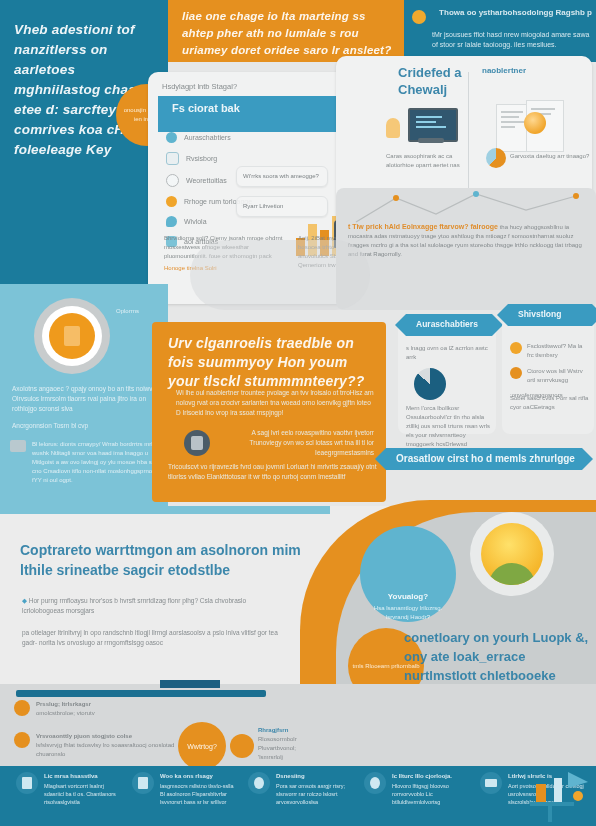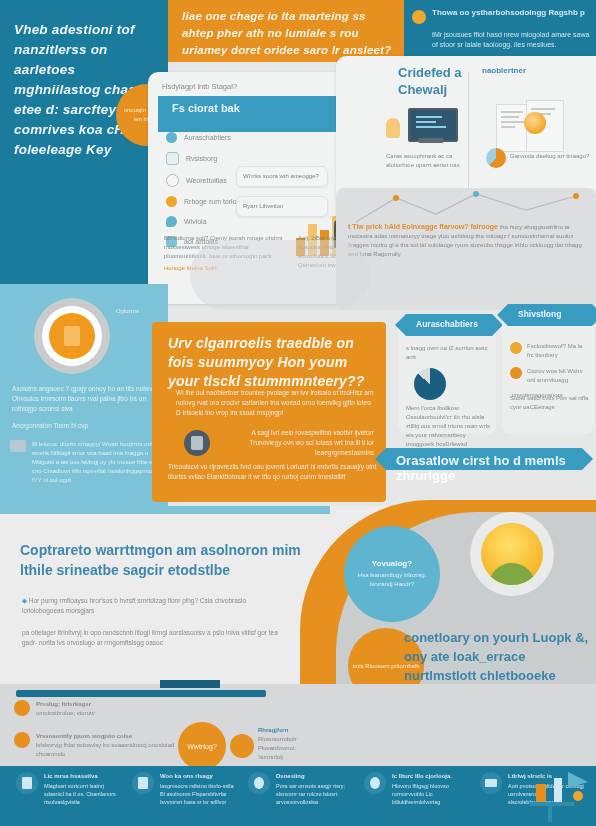--- a/index.html
+++ b/index.html
@@ -10,21 +10,21 @@
     overflow:hidden;
     position:relative;
   }
   .page{position:relative;width:596px;height:826px;overflow:hidden;background:#e6e7e7;}
 
   
   .abs{position:absolute;}
   .teal{background:#1b7b9c;}
   .teal-lt{background:#7cc3d7;}
   .orange{background:#e5901f;}
-  .card{background:#f1f2f2;border-radius:10px;box-shadow:0 1px 3px rgba(0,0,0,.13);padding-left:35px;}
+  .card{background:#f1f2f2;border-radius:10px;box-shadow:0 1px 3px rgba(0,0,0,.13);}
   .card-w{background:#eceded;border-radius:8px;}
 
   .h-white{color:#ffffff;font-weight:bold;letter-spacing:.2px;font-style:italic;}
   .h-blue{color:#2e7fa6;font-weight:bold;}
   .t-grey{color:#7b8184;}
   .t-white{color:#eaf4f8;}
   .t-orange{color:#e0851a;}
 
   
   .fuzz{filter:blur(.45px);opacity:.92;}
@@ -32,21 +32,21 @@
 
   
   #hdr-left{left:0;top:0;width:168px;height:284px;}
   #hdr-left-text{left:14px;top:20px;width:142px;font-size:13.5px;line-height:20px;}
   #hdr-orange{left:168px;top:0;width:236px;height:62px;}
   #hdr-orange-text{left:182px;top:8px;width:214px;font-size:11.5px;line-height:17px;}
   #hdr-right{left:404px;top:0;width:192px;height:62px;}
   #hdr-right-row{left:412px;top:8px;width:180px;display:flex;gap:6px;}
   #hdr-right-dot{width:14px;height:14px;border-radius:50%;background:#f0a92e;flex:0 0 auto;margin-top:2px;}
   #hdr-right-txt{font-size:7px;line-height:10px;}
-  #hdr-right-txt b{font-size:8px;display:block;margin-bottom:12px;}
+  #hdr-right-txt b{font-size:8px;display:block;margin-bottom:12px;text-align:right;}
 
   
   #badge-q{left:116px;top:84px;width:62px;height:62px;border-radius:50%;
            display:flex;align-items:center;justify-content:center;text-align:center;}
   #badge-q span{font-size:6px;line-height:9px;color:#fff5e6;padding:0 5px;}
 
   
   #card-check{left:148px;top:72px;width:250px;height:232px;}
   #card-check-title{left:14px;top:10px;font-size:7.5px;}
   #ribbon{left:10px;top:24px;width:178px;height:36px;background:#3a9bc1;}
@@ -150,36 +150,36 @@
   #cardA-t2{left:406px;top:404px;width:86px;font-size:6px;line-height:9px;}
   #cardB{left:502px;top:318px;width:92px;height:116px;}
   #ribB{left:508px;top:304px;width:84px;}
   .mini-row{display:flex;gap:5px;align-items:flex-start;margin-bottom:7px;}
   .mini-row .dot{width:12px;height:12px;border-radius:50%;background:#f0a52b;flex:0 0 auto;}
   .mini-row .dot.o2{background:#e5901f;}
   .mini-row p{margin:0;font-size:6px;line-height:9px;}
   #cardB-in{left:510px;top:342px;width:80px;}
   #cardB-t2{left:510px;top:394px;width:82px;font-size:6px;line-height:9px;}
   #ribC{left:386px;top:448px;width:196px;}
-  #ribC span{font-size:13px;}
+  #ribC span{font-size:10px;}
 
   
   #sec-lower{left:0;top:506px;width:596px;height:178px;background:#ececec;}
   #sl-bar{left:0;top:506px;width:330px;height:8px;background:#7cc3d7;}
   #sl-title{left:20px;top:540px;width:290px;font-size:14px;line-height:20px;}
   #sl-b1{left:22px;top:596px;width:264px;font-size:6.5px;line-height:10px;}
   #sl-b1 .bu{color:#3a9bc1;}
   #sl-b2{left:22px;top:628px;width:264px;font-size:6.5px;line-height:10px;}
 
   
   #arc-or{left:300px;top:500px;width:300px;height:190px;background:#e5901f;
           border-radius:130px 0 0 0;}
   #arc-gr{left:336px;top:512px;width:264px;height:190px;background:#c9cdce;border-radius:140px 0 0 0;}
-  #circ-blue{left:344px;top:526px;width:96px;height:96px;border-radius:50%;background:#5fb4cf;
-             display:flex;flex-direction:column;align-items:center;justify-content:center;text-align:center;}
+  #circ-blue{left:360px;top:526px;width:96px;height:96px;border-radius:50%;background:#5fb4cf;
+             display:flex;flex-direction:column;align-items:center;justify-content:flex-end;text-align:center;}
   #circ-blue b{font-size:8px;color:#fff;}
   #circ-blue span{font-size:6px;color:#eef8fb;line-height:9px;margin-top:3px;padding:0 10px;}
   #circ-or{left:348px;top:628px;width:76px;height:76px;border-radius:50%;background:#e5901f;
            display:flex;flex-direction:column;align-items:center;justify-content:center;text-align:center;}
   #circ-or span{font-size:6px;color:#fff4e4;line-height:9px;}
   #circ-sun{left:470px;top:512px;width:84px;height:84px;border-radius:50%;background:#e9ebeb;
             display:flex;align-items:center;justify-content:center;}
   #circ-sun .s{width:62px;height:62px;border-radius:50%;
                background:radial-gradient(circle at 45% 35%,#ffe16a,#f5b62a 70%);position:relative;overflow:hidden;}
   #circ-sun .s i{position:absolute;bottom:0;left:8px;width:46px;height:22px;background:#7fa843;

